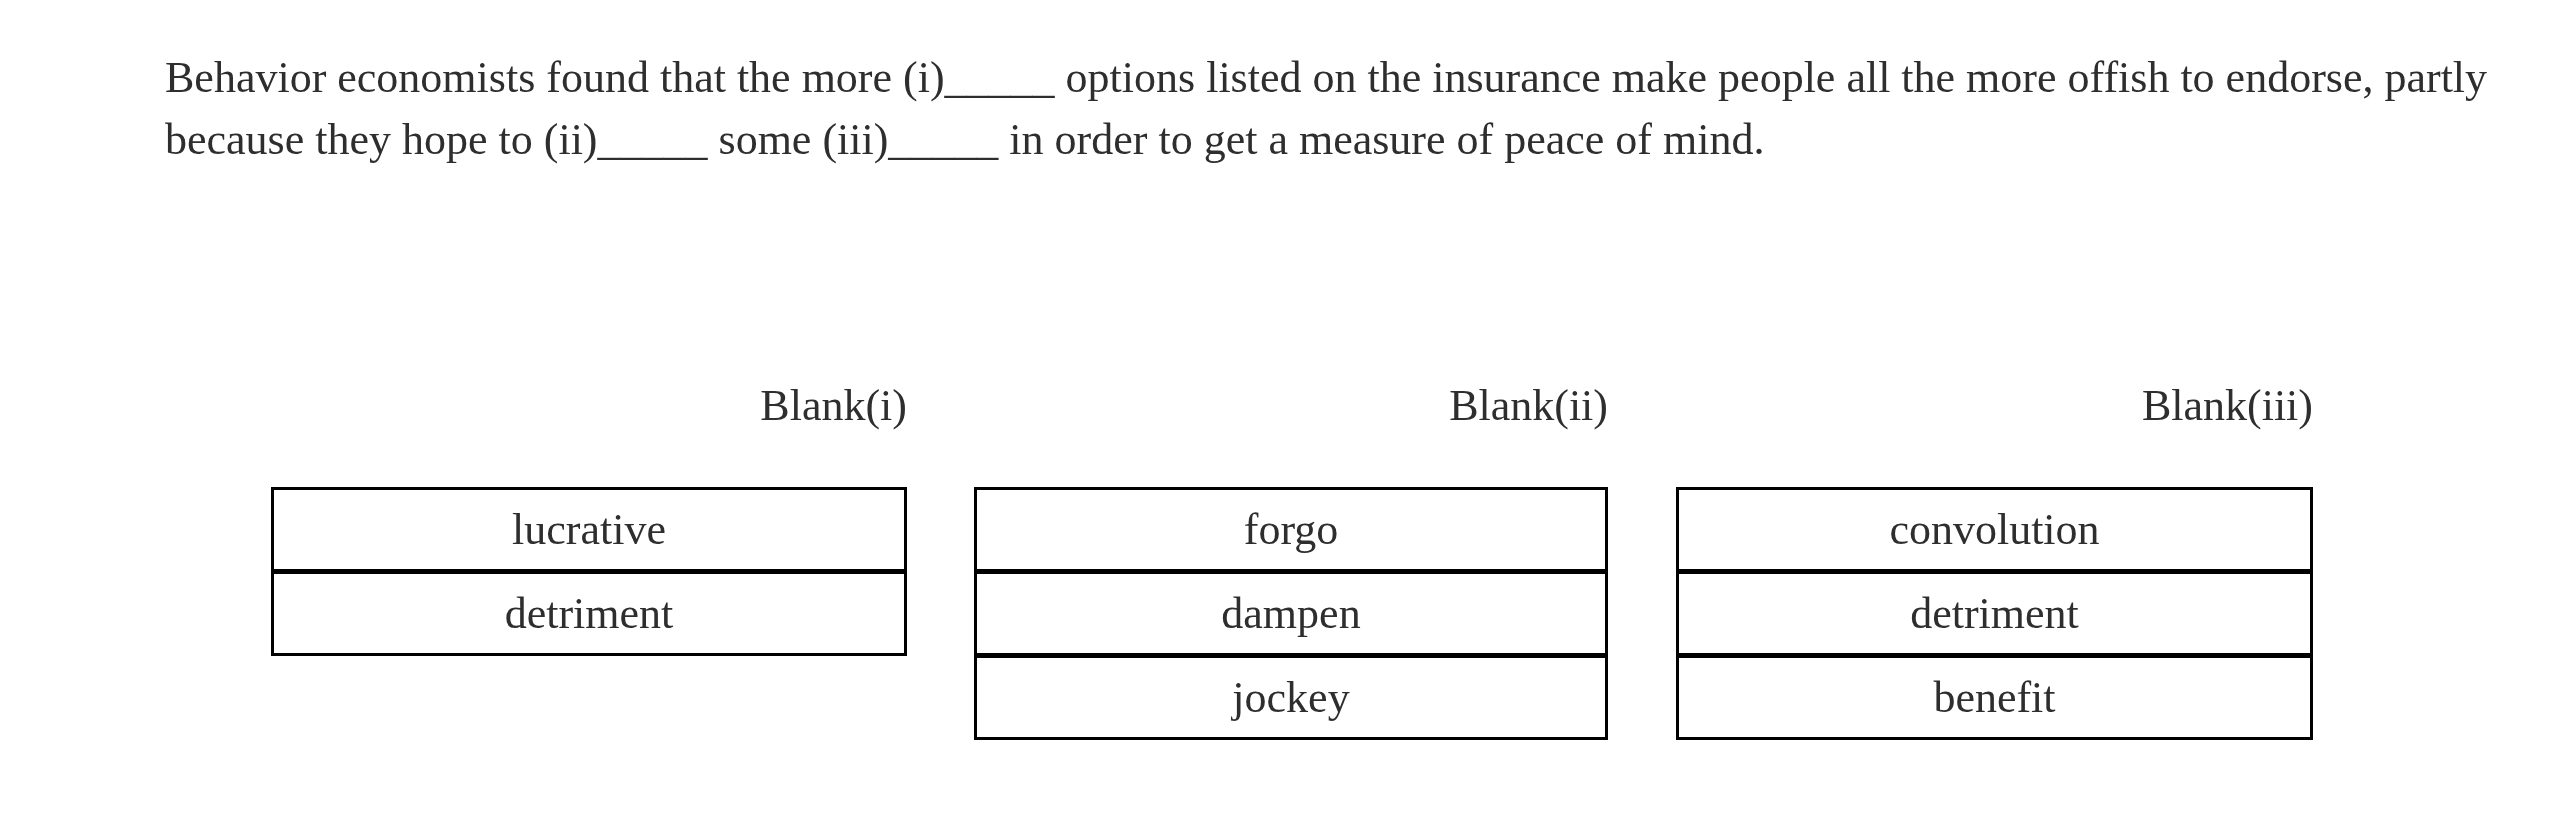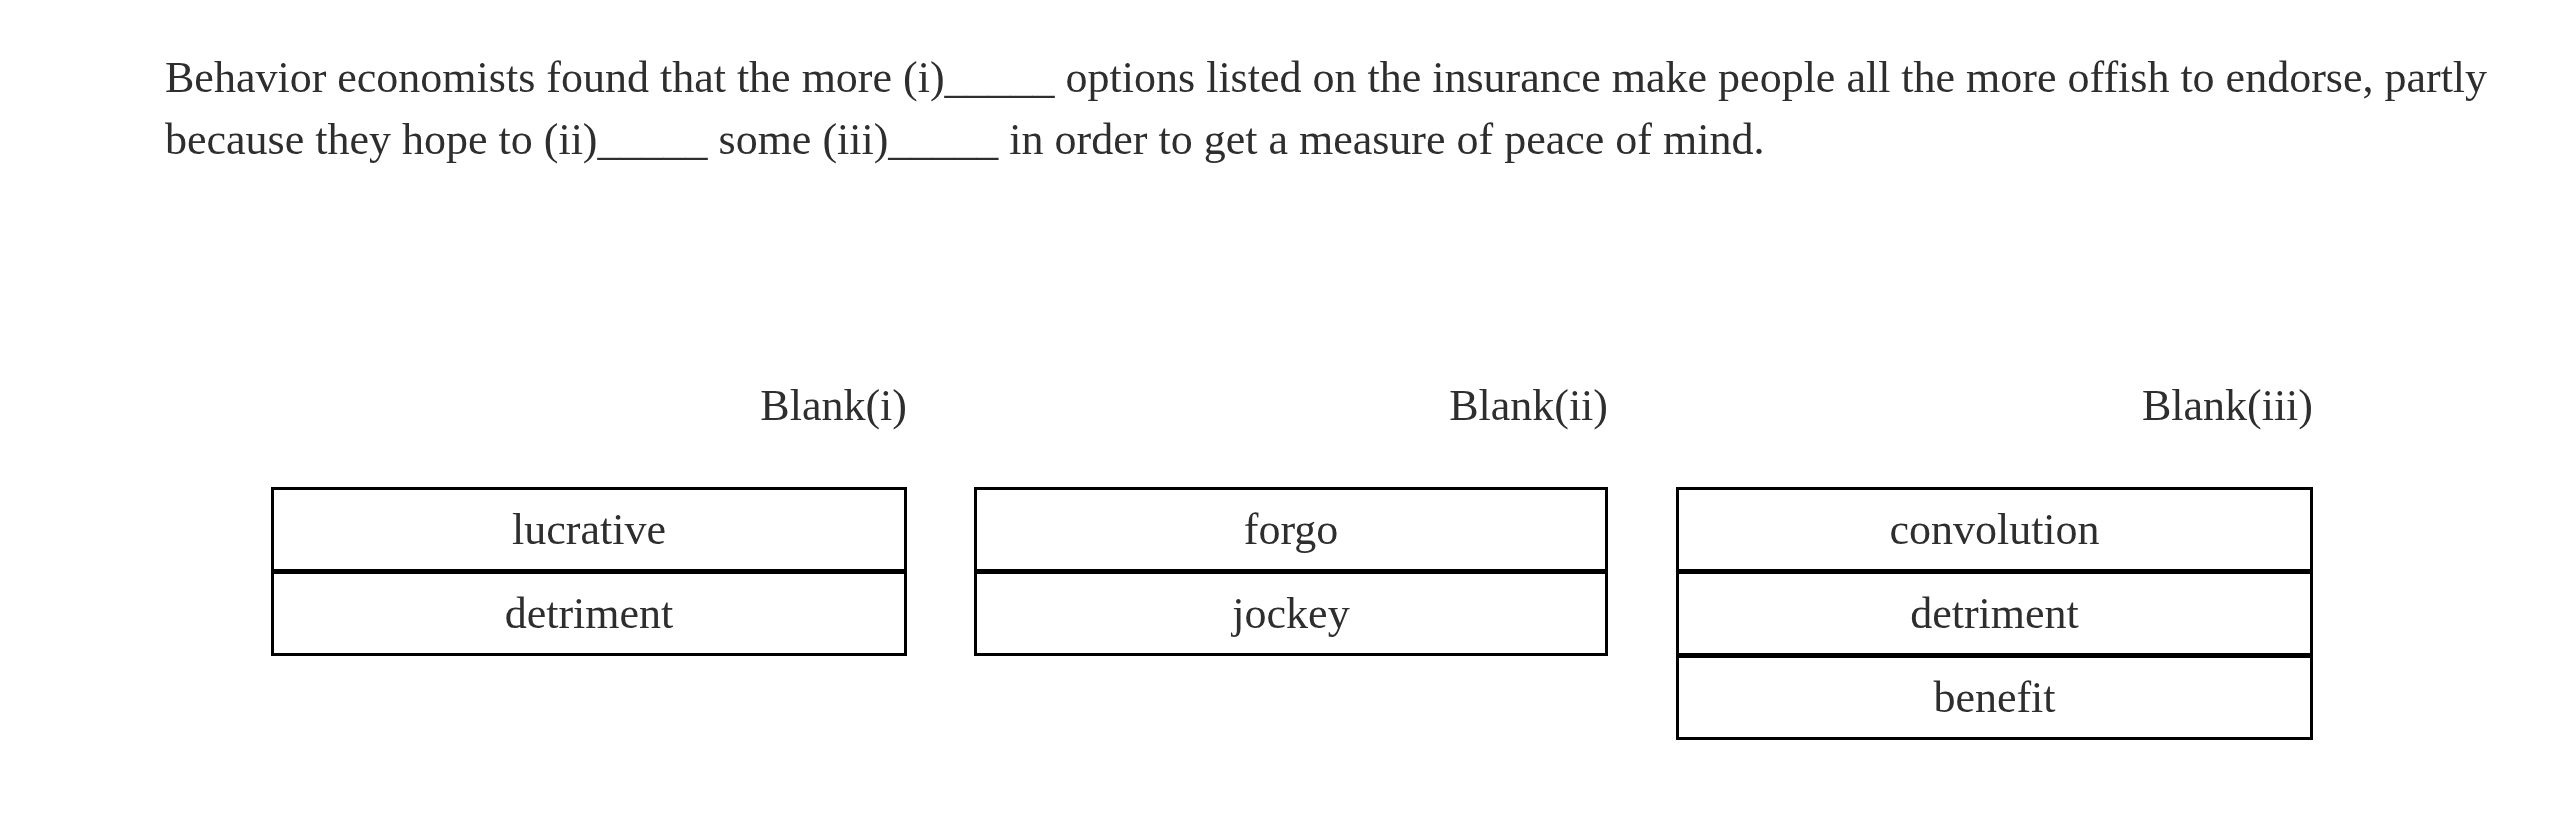--- a/index.html
+++ b/index.html
@@ -69,20 +69,21 @@
 <div class="blank-label c2">Blank(ii)</div>
 <div class="blank-label c3">Blank(iii)</div>
 
 <div class="option-table c1">
   <div class="option-row">lucrative</div>
   <div class="option-row">detriment</div>
 </div>
 
 <div class="option-table c2">
   <div class="option-row">forgo</div>
+  <div class="option-row">dampen</div>
   <div class="option-row">jockey</div>
 </div>
 
 <div class="option-table c3">
   <div class="option-row">convolution</div>
   <div class="option-row">detriment</div>
   <div class="option-row">benefit</div>
 </div>
 
 

